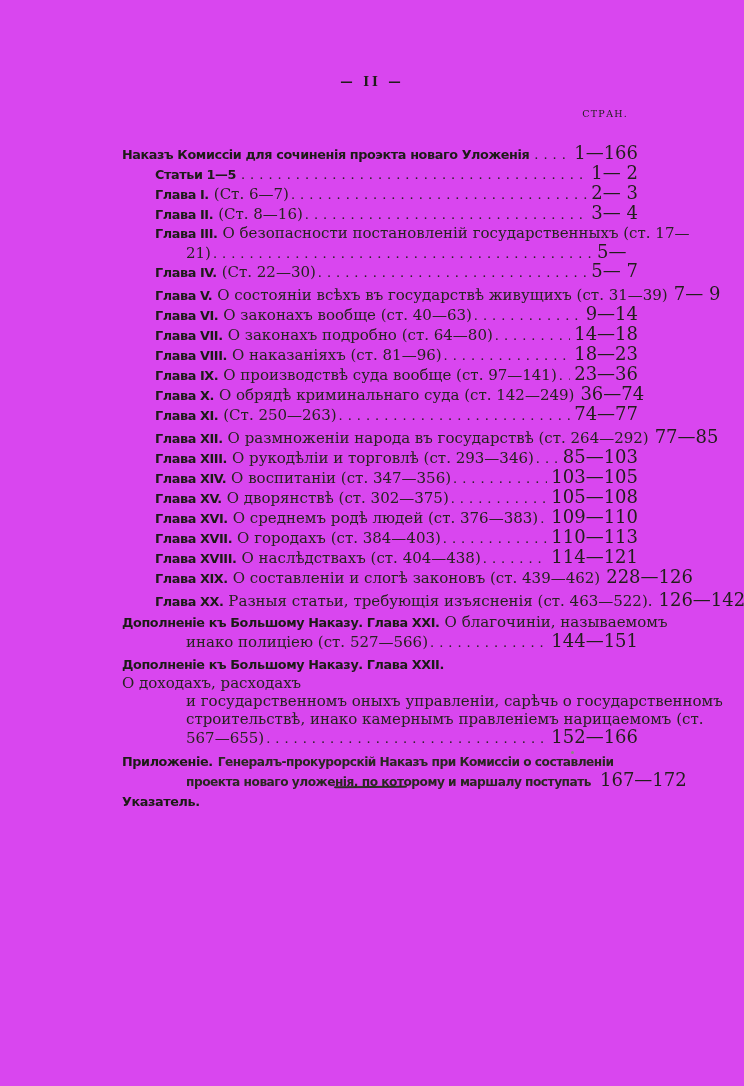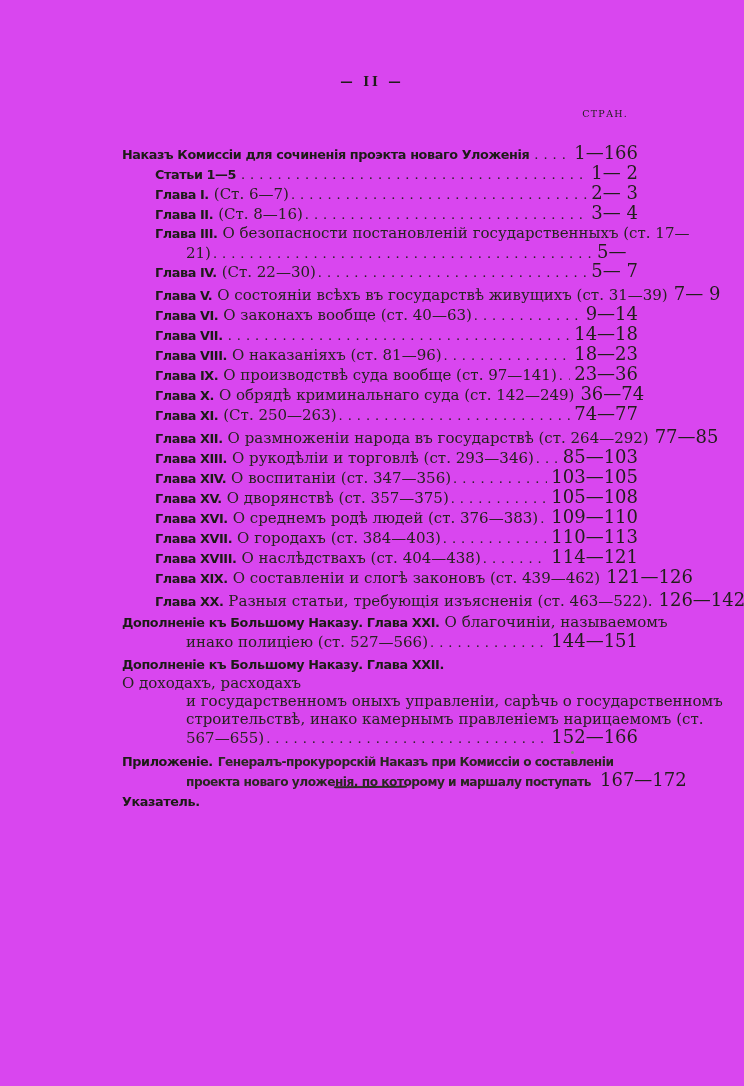--- a/index.html
+++ b/index.html
@@ -95,20 +95,21 @@
         <span class="pages">7— 9</span>
       </div>
       <div class="line ind1">
         <span class="seg-b">Глава VI.</span>
         <span class="seg-t">О законахъ вообще (ст. 40—63)</span>
         <span class="leader dotted"></span>
         <span class="pages">9—14</span>
       </div>
       <div class="line ind1">
         <span class="seg-b">Глава VII.</span>
+        <span class="seg-t">О законахъ подробно (ст. 64—80)</span>
         <span class="leader dotted"></span>
         <span class="pages">14—18</span>
       </div>
       <div class="line ind1">
         <span class="seg-b">Глава VIII.</span>
         <span class="seg-t">О наказаніяхъ (ст. 81—96)</span>
         <span class="leader dotted"></span>
         <span class="pages">18—23</span>
       </div>
       <div class="line ind1">
@@ -142,21 +143,21 @@
         <span class="pages">85—103</span>
       </div>
       <div class="line ind1">
         <span class="seg-b">Глава XIV.</span>
         <span class="seg-t">О воспитаніи (ст. 347—356)</span>
         <span class="leader dotted"></span>
         <span class="pages">103—105</span>
       </div>
       <div class="line ind1">
         <span class="seg-b">Глава XV.</span>
-        <span class="seg-t">О дворянствѣ (ст. 357—375)</span>
+        <span class="seg-t">О дворянствѣ (ст. 302—375)</span>
         <span class="leader dotted"></span>
         <span class="pages">105—108</span>
       </div>
       <div class="line ind1">
         <span class="seg-b">Глава XVI.</span>
         <span class="seg-t">О среднемъ родѣ людей (ст. 376—383)</span>
         <span class="leader dotted"></span>
         <span class="pages">109—110</span>
       </div>
       <div class="line ind1">
@@ -168,21 +169,21 @@
       <div class="line ind1">
         <span class="seg-b">Глава XVIII.</span>
         <span class="seg-t">О наслѣдствахъ (ст. 404—438)</span>
         <span class="leader dotted"></span>
         <span class="pages">114—121</span>
       </div>
       <div class="line ind1">
         <span class="seg-b">Глава XIX.</span>
         <span class="seg-t">О составленіи и слогѣ законовъ (ст. 439—462)</span>
         <span class="leader dotted"></span>
-        <span class="pages">121—126</span>
+        <span class="pages">228—126</span>
       </div>
       <div class="line ind1">
         <span class="seg-b">Глава XX.</span>
         <span class="seg-t">Разныя статьи, требующія изъясненія (ст. 463—522).</span>
         <span class="leader"></span>
         <span class="pages">126—142</span>
       </div>
       <div class="line" style="margin-top: 2px;">
         <span class="seg-b">Дополненіе къ Большому Наказу. Глава XXI.</span>
         <span class="seg-t">О благочиніи, называемомъ</span>

